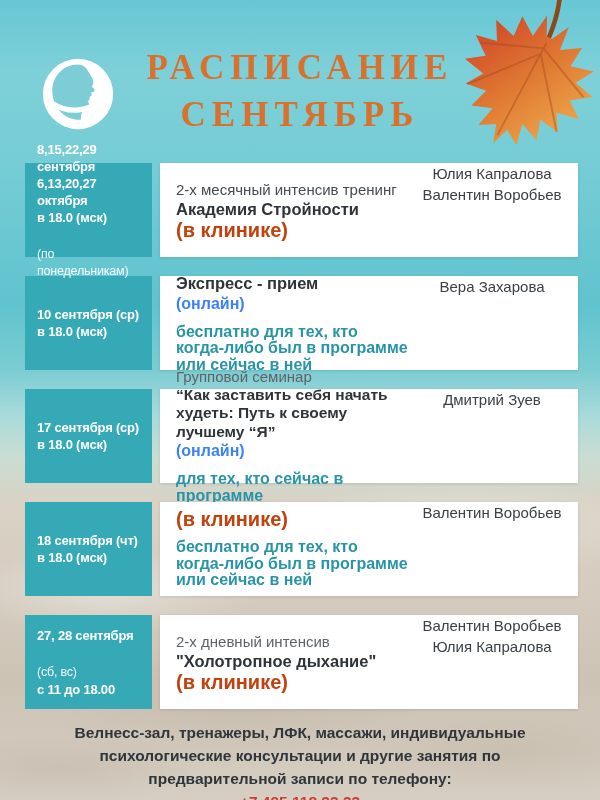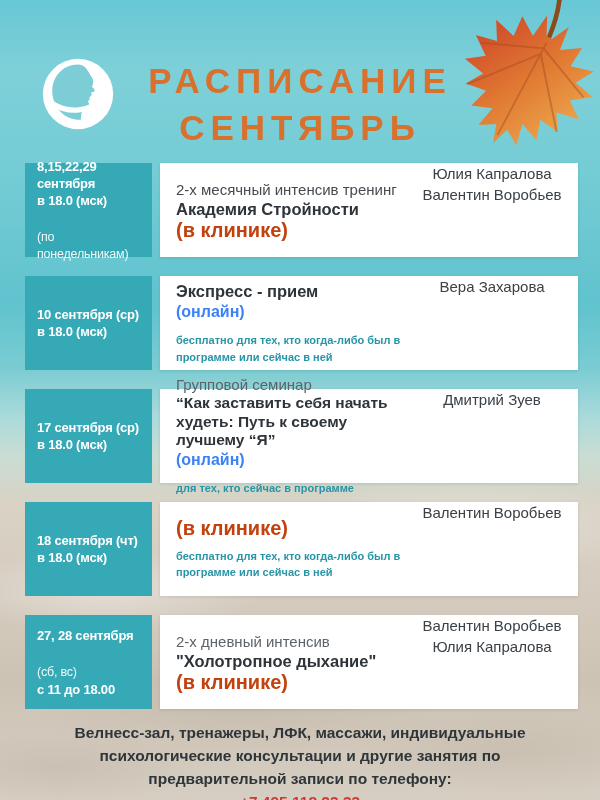--- a/index.html
+++ b/index.html
@@ -14,43 +14,43 @@
     position:absolute;inset:0;pointer-events:none;
     background:
       radial-gradient(220px 60px at 18% 74%, rgba(255,255,255,.35), rgba(255,255,255,0) 70%),
       radial-gradient(260px 70px at 78% 66%, rgba(255,255,255,.30), rgba(255,255,255,0) 70%),
       radial-gradient(300px 90px at 40% 88%, rgba(140,120,95,.10), rgba(140,120,95,0) 70%),
       radial-gradient(240px 60px at 85% 94%, rgba(140,120,95,.12), rgba(140,120,95,0) 70%),
       radial-gradient(200px 50px at 10% 96%, rgba(120,100,80,.10), rgba(120,100,80,0) 70%);
   }
   
   .logo{position:absolute;left:40px;top:56px;width:76px;height:76px;}
-  .title{position:absolute;left:0;right:0;top:57px;text-align:center;
-    color:#d9712e;font-weight:800;font-size:35px;letter-spacing:6px;line-height:47px;}
+  .title{position:absolute;left:0;right:0;top:44px;text-align:center;
+    color:#d9712e;font-weight:800;font-size:35px;letter-spacing:6px;line-height:47px;font-family:Liberation Serif, serif;}
   .leaf{position:absolute;top:-16px;right:-18px;width:172px;height:172px;}
   .leaf svg{transform:rotate(208deg);}
   
   .rows{position:absolute;left:25px;right:22px;top:163px;}
   .event-row{display:flex;height:94px;margin-bottom:19px;}
   .date-box{width:127px;box-sizing:border-box;background:#36a9b7;color:#fff;
     padding:6px 4px 6px 12px;display:flex;flex-direction:column;justify-content:center;}
   .date-line{font-size:13px;font-weight:700;line-height:17px;letter-spacing:-0.2px;}
   .date-line-light{font-weight:400;font-size:12.5px;opacity:.93;margin-top:20px;}
   .card{flex:1;margin-left:8px;background:#ffffff;display:flex;
     box-shadow:0 1px 3px rgba(0,40,50,.12);}
   .card-info{flex:1;padding:6px 4px 6px 16px;display:flex;flex-direction:column;justify-content:center;}
   .card-presenter{width:160px;display:flex;flex-direction:column;justify-content:flex-start;
     text-align:center;padding-right:6px;font-size:15px;color:#3b4146;line-height:21px;}
   .ln-plain {font-size:15px;  color:#454b50;line-height:19px;}
   .ln-muted {font-size:15px;  color:#5d6368;line-height:18px;}
   .ln-bold  {font-size:16.5px;color:#2e3439;line-height:21px;font-weight:700;}
   .ln-boldsm{font-size:15.5px;color:#2e3439;line-height:18.5px;font-weight:700;max-width:282px;}
   .ln-purple{font-size:20px;  color:#c2410c;line-height:20px;font-weight:700;}
   .ln-red   {font-size:16px;  color:#3b82f6;line-height:20px;font-weight:700;}
-  .ln-teal  {font-size:11px;  color:#2795a7;line-height:16.5px;font-weight:700;margin-top:10px;max-width:242px;}
+  .ln-teal  {font-size:16px;  color:#2795a7;line-height:16.5px;font-weight:700;margin-top:10px;max-width:242px;}
   
   .footer{position:absolute;left:30px;right:30px;top:721px;text-align:center;}
   .footer-text{font-size:15.5px;font-weight:700;color:#2f363b;line-height:23px;max-width:545px;margin:0 auto;}
   .footer-phone{font-size:15.5px;font-weight:700;color:#cc3a30;line-height:24px;}
 </style>
 </head>
 <body>
 
 <div class="poster">
 
@@ -93,20 +93,21 @@
         <path d="M50 72 L12 56"></path>
         <path d="M50 72 L88 56"></path>
       </g>
     </svg>
   </div>
 
   <div id="rows" class="rows">
       <div class="event-row">
         <div class="date-box">
           <div class="date-line">8,15,22,29 сентября</div>
+          <div class="date-line">6,13,20,27 октября</div>
           <div class="date-line">в 18.0 (мск)</div>
           <div class="date-line date-line-light">(по понедельникам)</div>
         </div>
         <div class="card">
           <div class="card-info">
             <div class="ln-plain">2-х месячный интенсив тренинг</div>
             <div class="ln-bold">Академия Стройности</div>
             <div class="ln-purple">(в клинике)</div>
           </div>
           <div class="card-presenter">

